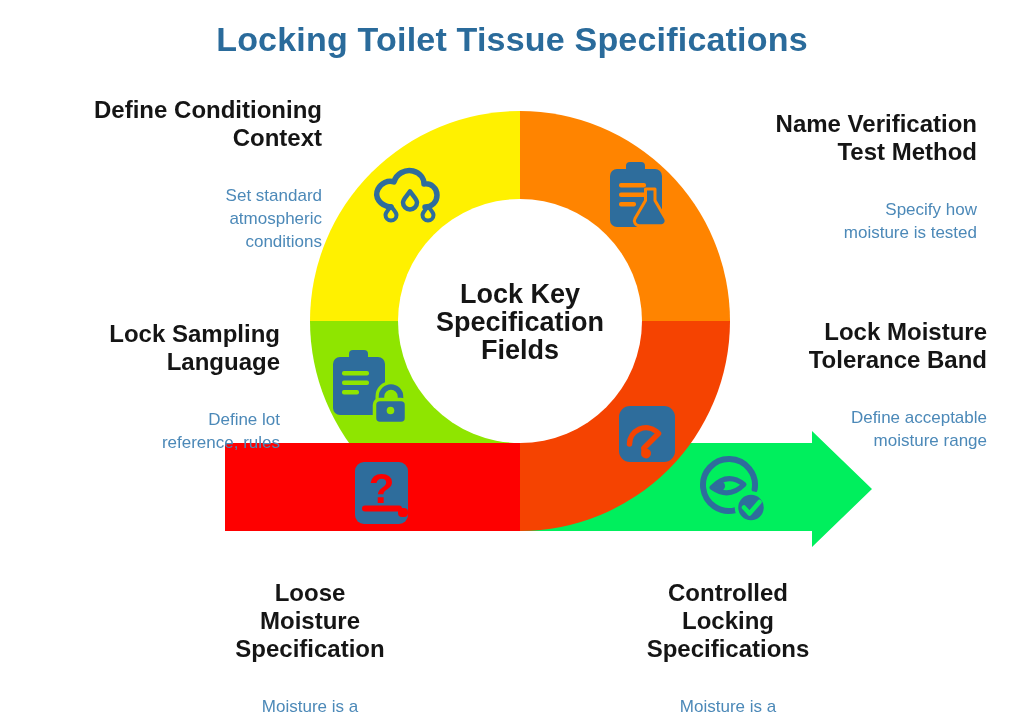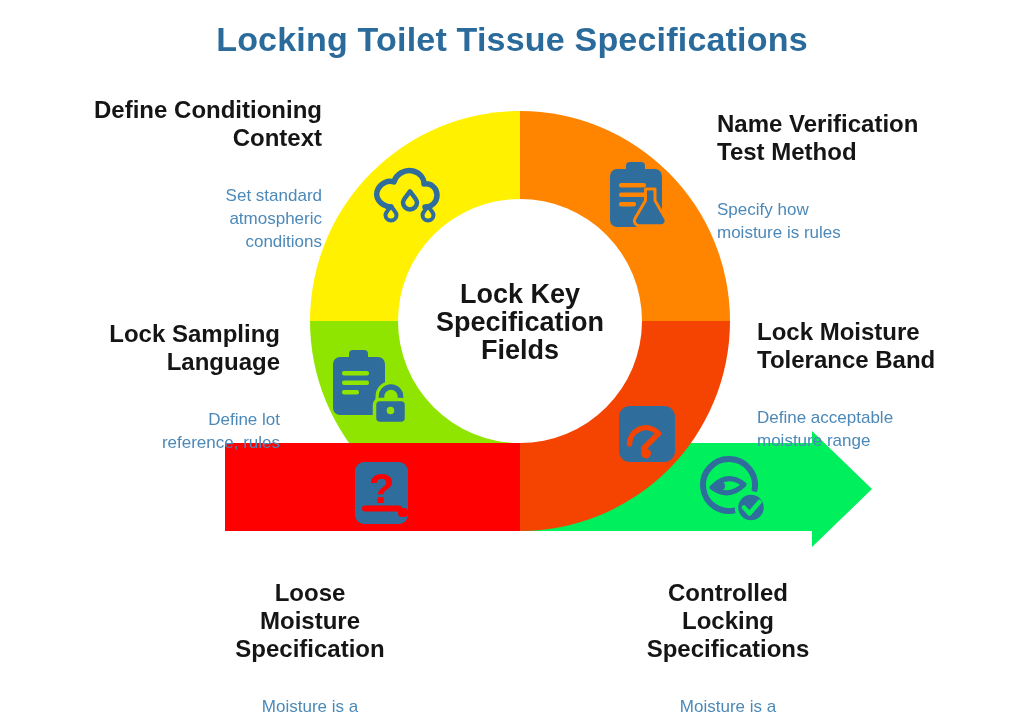--- a/index.html
+++ b/index.html
@@ -3,21 +3,21 @@
 <meta charset="utf-8">
 <style>
   html,body{margin:0;padding:0;background:#fff;}
   .canvas{position:relative;width:1024px;height:722px;background:#fff;overflow:hidden;
           font-family:"Liberation Sans",sans-serif;}
   .title{position:absolute;top:20px;left:0;width:100%;text-align:center;
          font-size:34px;font-weight:700;color:var(--title_blue);letter-spacing:.2px;}
   .step{position:absolute;white-space:pre-line;}
   .step .heading{font-size:24px;font-weight:700;color:var(--heading_black);line-height:28px;}
   .step .subtitle{font-size:17px;color:var(--subtitle_blue);line-height:23px;margin-top:14px;}
-  .align-right{text-align:right}.align-left{text-align:left}.align-center{text-align:center}
+  .align-right{text-align:right}.align-left{text-align:right}.align-center{text-align:center}
   #step-tl{left:40px;top:78px;width:282px;}
   #step-tr{left:717px;top:92px;width:260px;}
   #step-ml{left:40px;top:302px;width:240px;}
   #step-mr{left:757px;top:300px;width:230px;}
   #step-bl{left:185px;top:561px;width:250px;}
   #step-br{left:603px;top:561px;width:250px;}
   .center-label{position:absolute;left:395px;top:280px;width:250px;text-align:center;
                 font-size:27px;font-weight:700;color:var(--heading_black);
                 line-height:28px;white-space:pre-line;}
   .diagram{position:absolute;left:0;top:0;width:1024px;height:722px;}
@@ -113,21 +113,21 @@
 Context</div>
     <div class="subtitle">Set standard
 atmospheric
 conditions</div>
   </div>
 
   <div class="step align-left" id="step-tr">
     <div class="heading">Name Verification
 Test Method</div>
     <div class="subtitle">Specify how
-moisture is rules</div>
+moisture is tested</div>
   </div>
 
   <div class="step align-right" id="step-ml">
     <div class="heading">Lock Sampling
 Language</div>
     <div class="subtitle">Define lot
 reference, rules</div>
   </div>
 
   <div class="step align-left" id="step-mr">

